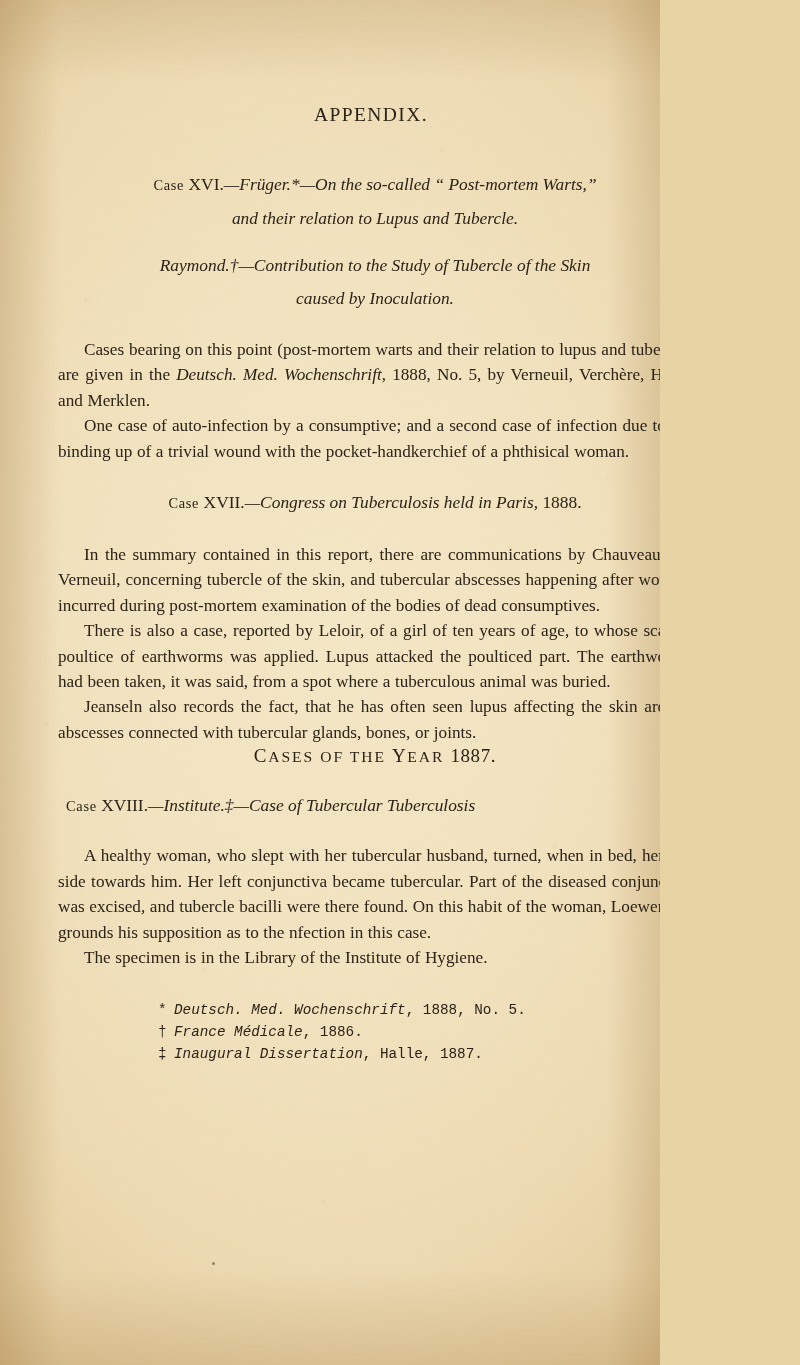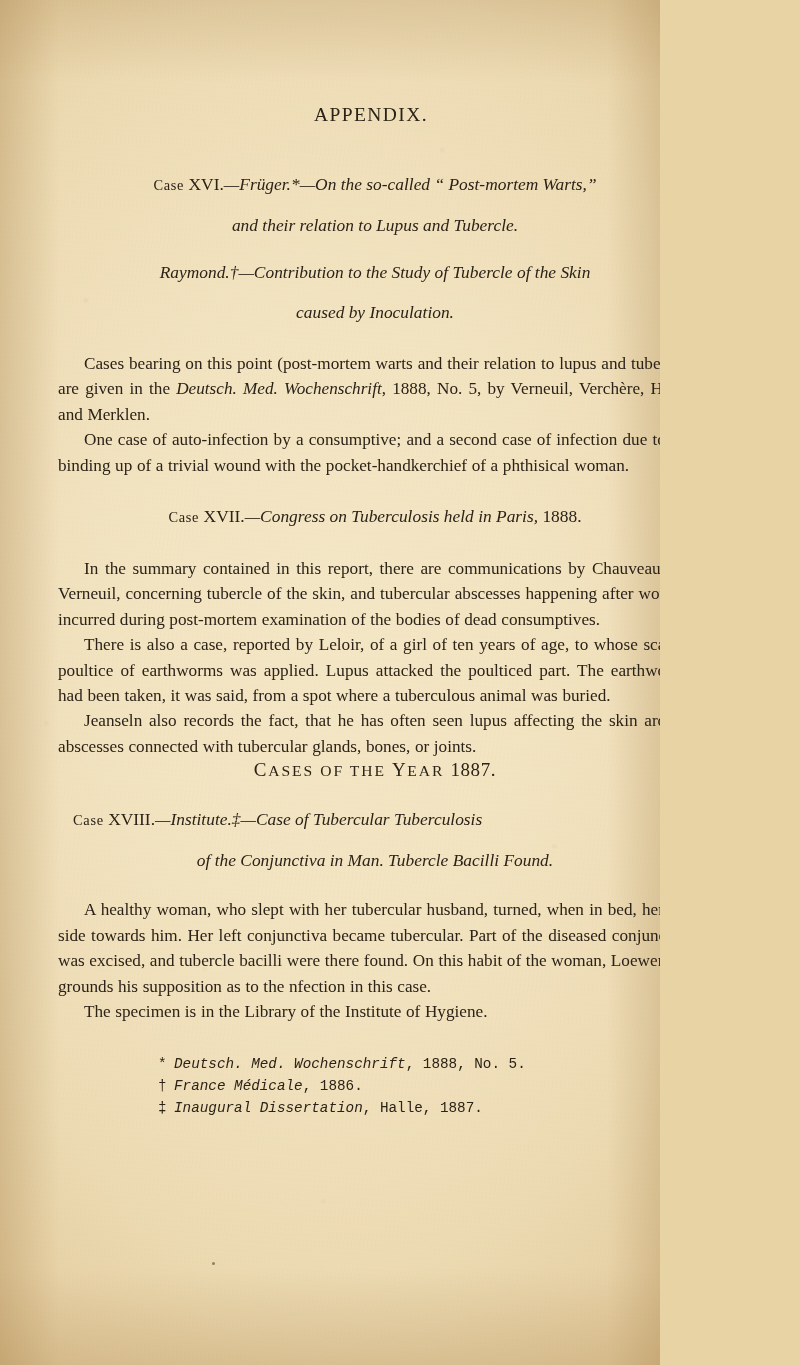--- a/index.html
+++ b/index.html
@@ -91,21 +91,21 @@
     letter-spacing: .6px;
     font-family: "Liberation Serif", "DejaVu Serif", serif;
   }
 
   
   .case-title {
     font-style: italic;
     font-size: 17.4px;
     line-height: 25px;
     text-align: center;
-    margin: 15px;
+    margin: 8px;
   }
   .case-title .smallcaps {
     font-style: normal;
     font-size: 14.4px;
     letter-spacing: .7px;
   }
   .case-title .roman {
     font-style: normal;
   }
 
@@ -208,21 +208,20 @@
       <span class="big">C</span><span>ASES</span>
       <span>OF</span>
       <span>THE</span>
       <span class="big">Y</span><span>EAR</span>
       <span class="big" style="letter-spacing:.6px;">1887.</span>
     </div>
 
     <div class="case-title" style="margin-top:26px; text-align:left;">
       <span class="smallcaps">Case</span><span class="roman">&nbsp;</span><span class="roman">XVIII.</span><span>—</span><span>Institute.</span><span>‡</span><span>—Case of Tubercular Tuberculosis</span>
     </div>
-    <div class="case-title" style="margin-top:0;">of the Conjunctiva in Man.   Tubercle Bacilli Found.</div>
 
     <p class="body" style="margin-top:24px;">A healthy woman, who slept with her tubercular husband, turned, when in bed, her left side towards him. Her left conjunctiva became tubercular. Part of the diseased conjunctiva was excised, and tubercle bacilli were there found. On this habit of the woman, Loewenthal grounds his supposition as to the nfection in this case.</p>
     <p class="body">The specimen is in the Library of the Institute of Hygiene.</p>
 
     <div class="footnotes">
       <div class="fn">
         <span class="mark">*</span><i>Deutsch. Med. Wochenschrift</i><span>, 1888, No. 5.</span>
       </div>
       <div class="fn">
         <span class="mark">†</span><i>France Médicale</i><span>, 1886.</span>

